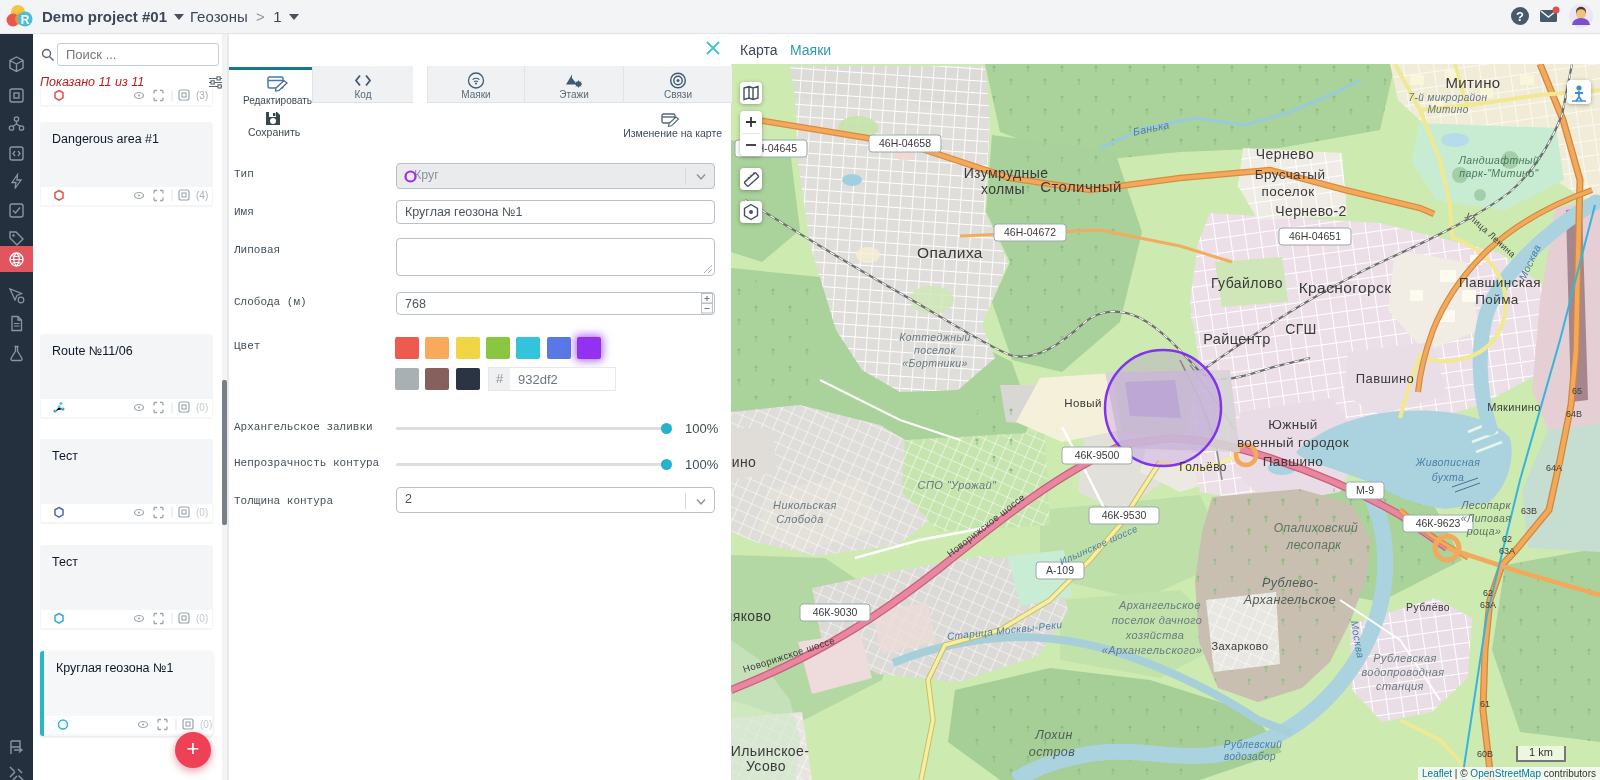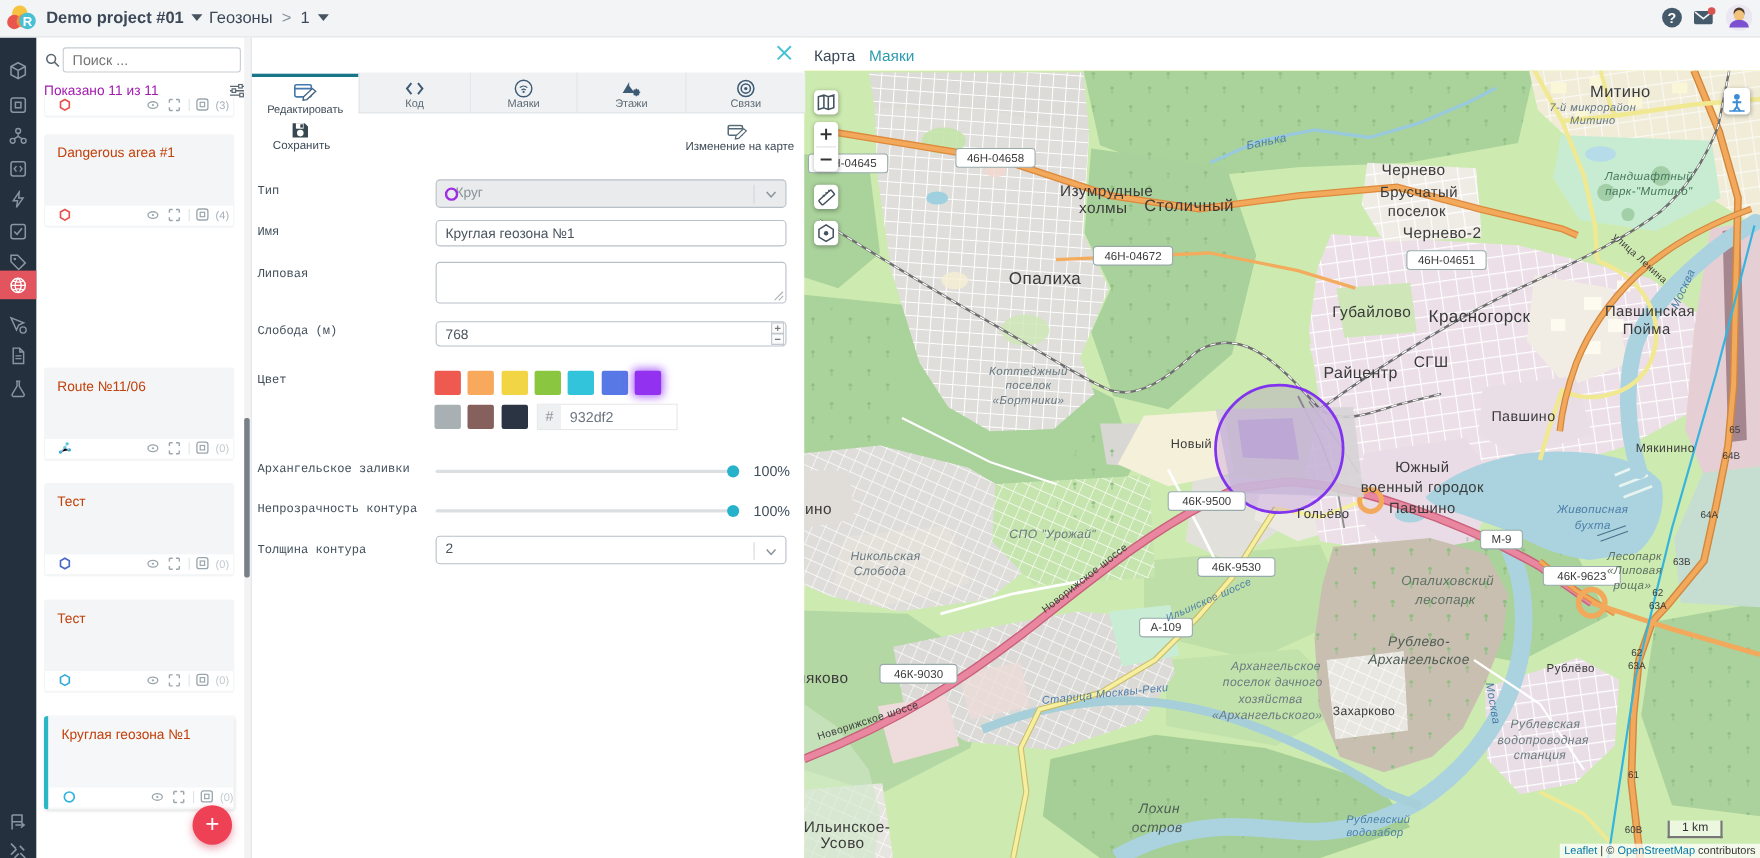--- a/index.html
+++ b/index.html
@@ -10,24 +10,24 @@
 #topbar .proj { position:absolute; left:42px; top:8px; font-size:15px; font-weight:700; color:#3c4858; }
 #topbar .crumb { position:absolute; left:190px; top:8px; font-size:15px; color:#3c4858; }
 .caret { display:inline-block; width:0; height:0; border-left:5px solid transparent; border-right:5px solid transparent; border-top:6px solid #46525e; vertical-align:middle; margin-left:7px; margin-bottom:2px; }
 
 #rail { position:absolute; left:0; top:34px; width:33px; height:746px; background:#25303e; z-index:40; }
 .railic { position:absolute; left:8px; width:17px; height:17px; }
 #railactive { position:absolute; left:0; top:212px; width:33px; height:26px; background:#e2555f; }
 
 #lpanel { position:absolute; left:33px; top:34px; width:195px; height:746px; background:#fff; z-index:30; border-right:1px solid #e8eaec; }
 #searchbox { position:absolute; left:24px; top:9px; width:162px; height:23px; border:1px solid #c6cdd2; border-radius:3px; background:#fff; font-size:13px; color:#9aa5ae; padding:4px 8px; }
-#shown { position:absolute; left:7px; top:41px; font-size:12.5px; color:#a21caf; }
+#shown { position:absolute; left:7px; top:41px; font-size:12.5px; color:#b91c1c;font-style:italic; }
 #cards { position:absolute; left:0; top:54px; width:195px; height:640px; }
 .card { position:absolute; left:7px; width:173px; height:85px; background:#f3f5f6; border-radius:3px; }
-.card .ttl { position:absolute; left:12px; top:10px; font-size:12.5px; color:#c2410c; }
+.card .ttl { position:absolute; left:12px; top:10px; font-size:12.5px; color:#0f172a; }
 .card .foot { position:absolute; left:1px; right:1px; bottom:2px; height:18px; background:#fff; }
 .card.sel { border-left:4px solid #29b6c5; background:#f5f7f8; box-shadow:0 1px 3px rgba(0,0,0,.12); }
 #fab { position:absolute; left:142px; top:698px; width:36px; height:36px; border-radius:50%; background:#ef4156; box-shadow:0 3px 8px rgba(210,40,70,.45); color:#fff; font-size:22px; text-align:center; line-height:33px; font-weight:400; }
 #lscroll { position:absolute; right:0px; top:0px; width:5px; height:746px; background:#f3f3f3; }
 #lthumb { position:absolute; right:0px; top:346px; width:5px; height:145px; background:#787f86; border-radius:2px; }
 
 #epanel { position:absolute; left:228px; top:34px; width:503px; height:746px; background:#fff; z-index:20; border-left:1px solid #e4e7e9; }
 #closex { position:absolute; left:476px; top:6px; width:16px; height:16px; }
 #tabs { position:absolute; left:0; top:29px; width:503px; height:40px; }
 .tab { position:absolute; top:3px; height:37px; background:#eff1f2; border-left:1px solid #e2e5e7; border-bottom:1px solid #dfe3e5; text-align:center; }
@@ -250,21 +250,21 @@
       </svg>
     <div id="tabs">
       <div class="tab active" style="left:0;width:97px">
         <svg width="22" height="18" style="margin-top:5px">
             <rect x="1" y="2" width="15" height="11" rx="1.5" stroke="#4479ad" stroke-width="1.5" fill="none"></rect>
             <path d="M1,5.5 L16,5.5" stroke="#4479ad" stroke-width="1.5"></path>
             <path d="M9,13 L17,5.5 L20,8 L12,15.5 L8.5,16 Z" fill="#fff" stroke="#44627f" stroke-width="1.2"></path>
           </svg>
         <div class="tl">Редактировать</div>
       </div>
-      <div class="tab" style="left:97px;width:101px">
+      <div class="tab" style="left:83px;width:101px">
         <svg width="22" height="18" style="margin-top:5px">
             <path d="M8,4.5 L4,9.5 L8,14.5 M14,4.5 L18,9.5 L14,14.5" stroke="#3e5b75" stroke-width="1.8" fill="none"></path>
           </svg>
         <div class="tl">Код</div>
       </div>
       <div class="tab" style="left:198px;width:97px">
         <svg width="22" height="20" style="margin-top:5px">
             <circle cx="11" cy="9.5" r="7.5" stroke="#3e5b75" stroke-width="1.3" fill="none"></circle>
             <path d="M7.6,8.7 a5,5 0 0 1 6.8,0 M9.1,10.8 a3,3 0 0 1 3.8,0" stroke="#3e5b75" stroke-width="1.1" fill="none"></path>
             <circle cx="11" cy="12.6" r="1" fill="#3e5b75"></circle>

